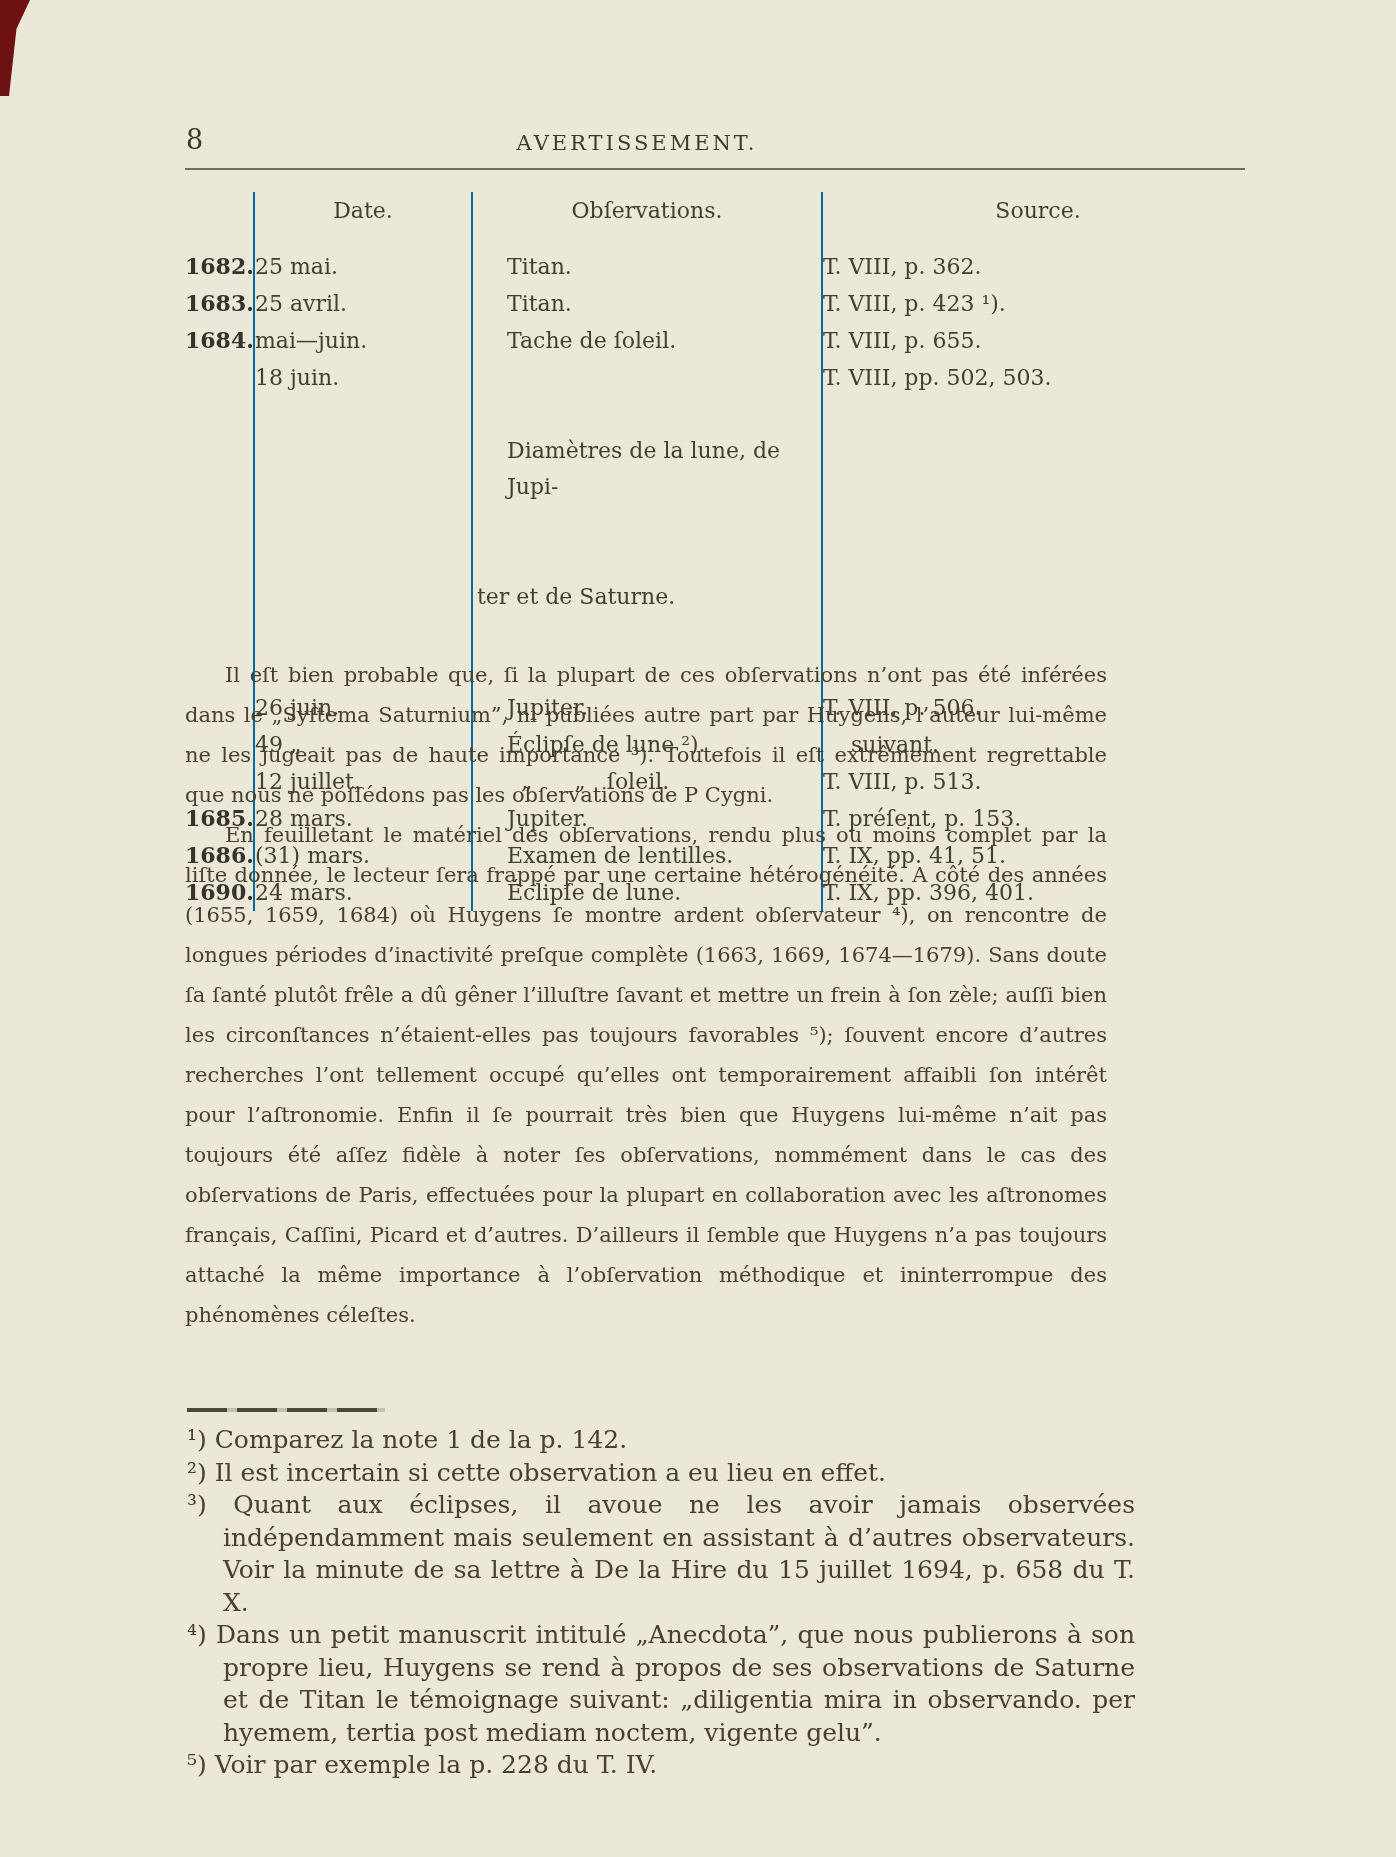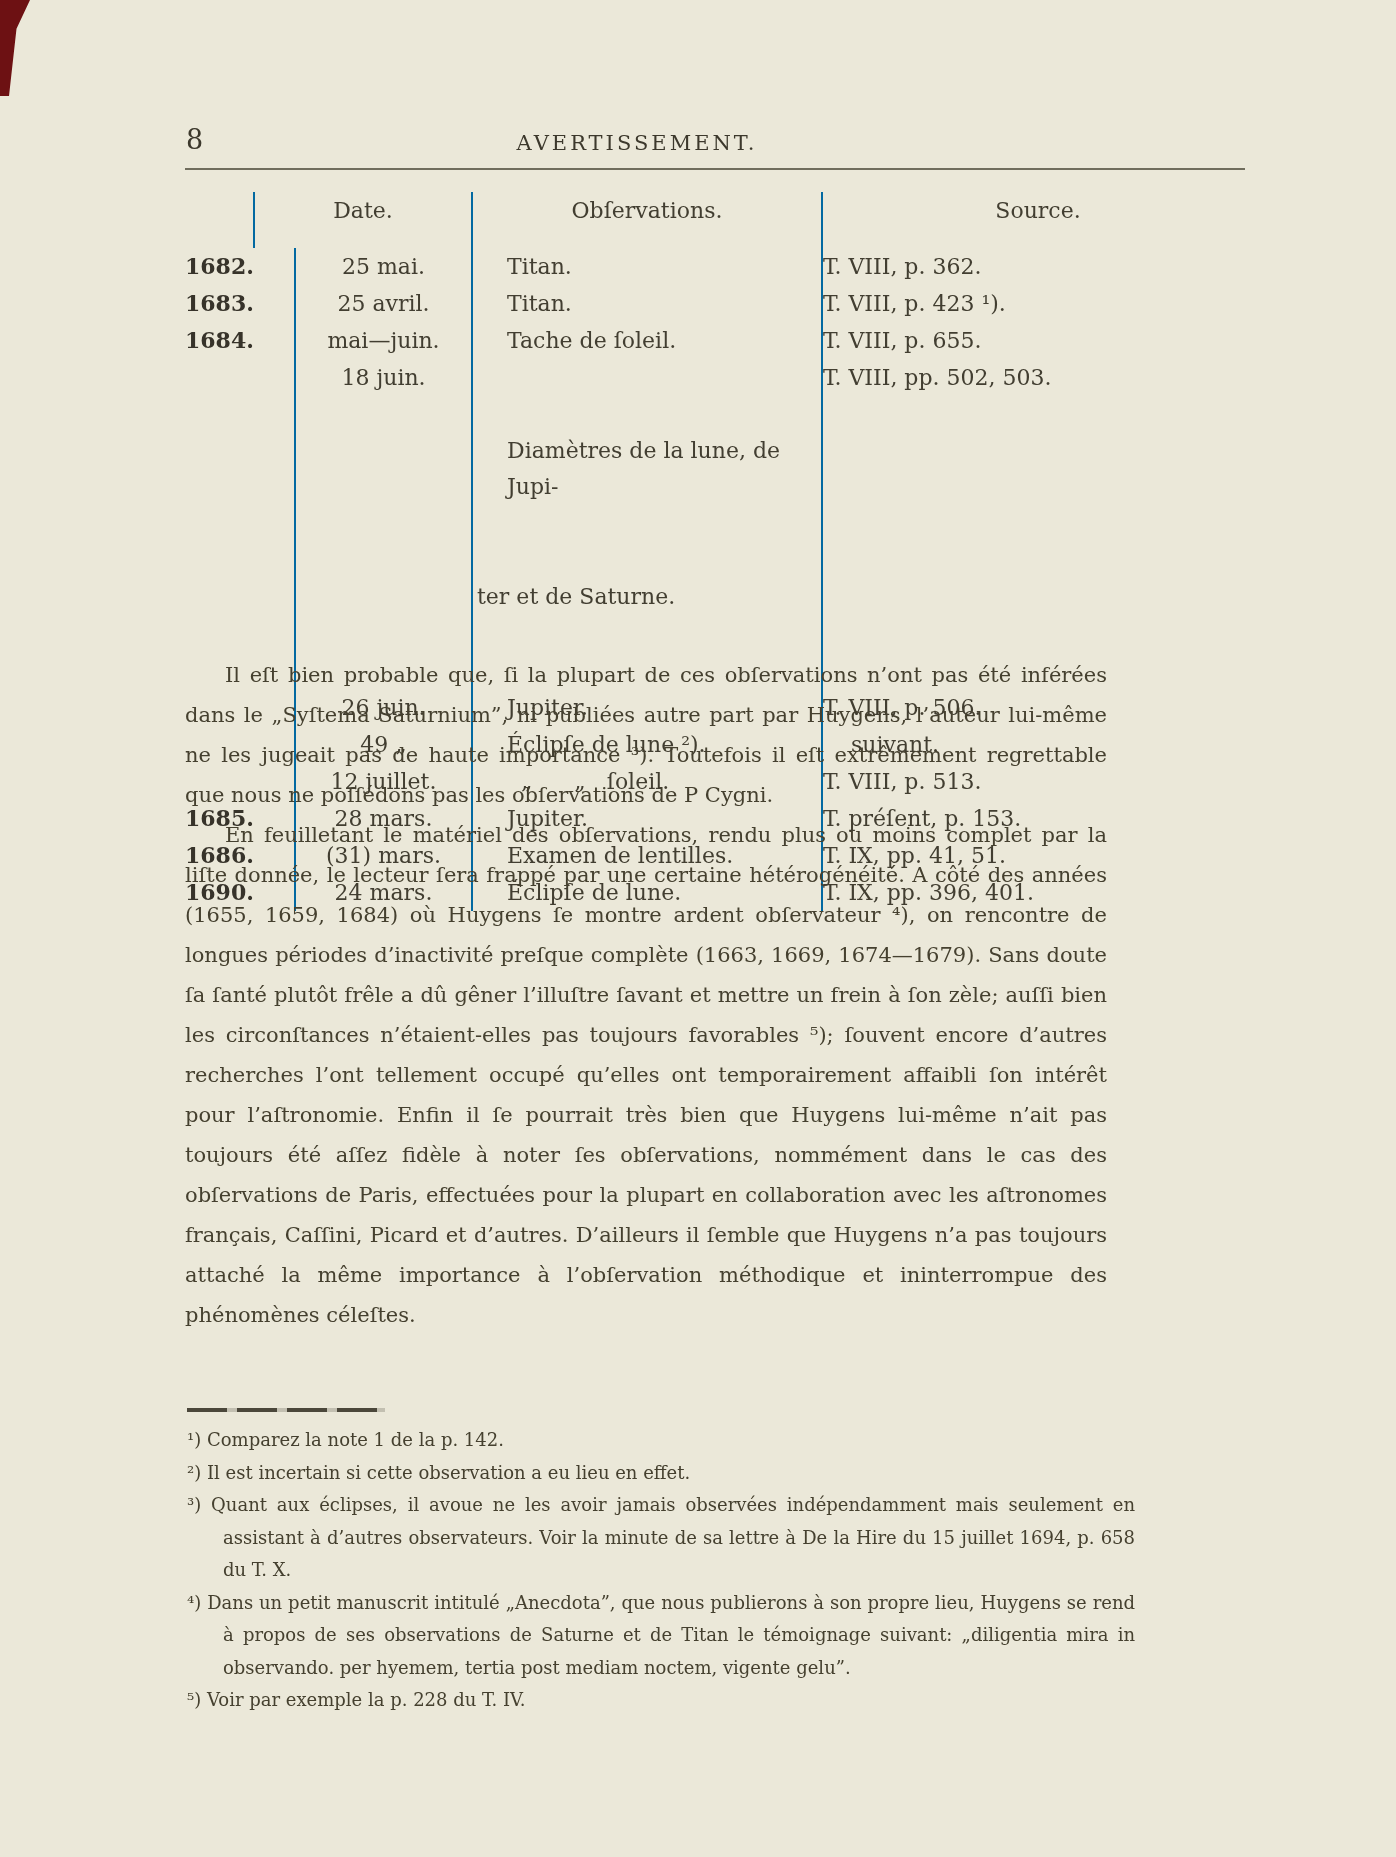--- a/index.html
+++ b/index.html
@@ -31,40 +31,40 @@
   
   .obs-table{
     position:absolute;left:185px;top:192px;width:1068px;
     display:grid;grid-template-columns:68px 218px 350px 1fr;
     font-size:22px;
   }
   .obs-table .cell{min-height:37px;line-height:37px;}
   .bL{border-left:2px solid #0369a1;}
   .th{height:56px;line-height:46px;text-align:center;font-size:22px;}
   .cell.year{text-align:right;padding-right:10px;font-weight:bold;color:#37332a;}
-  .cell.date{text-align:center;margin-left:41px;}
+  .cell.date{}
   .cell.obs{padding-left:34px;white-space:pre-wrap;}
   .cell.src{white-space:pre-wrap;}
   .obs .outdent{margin-left:-30px;display:block;line-height:36px;}
   .obs .firstline{display:block;line-height:36px;}
   .wrap-row{min-height:72px;}
   
   .bodytext{
     position:absolute;left:185px;top:655px;width:922px;
     font-size:21px;line-height:40px;text-align:justify;color:#45402f;
   }
   .bodytext p{margin:0;text-indent:40px;}
   
   .fn-rule{
     position:absolute;left:187px;top:1408px;width:198px;height:4px;
     background:repeating-linear-gradient(90deg,#4b473a 0 40px,rgba(75,71,58,.25) 40px 50px);
   }
   .footnotes{
     position:absolute;left:187px;top:1424px;width:948px;
-    font-size:18px;line-height:32.5px;text-align:justify;color:#45402f;
+    font-size:25px;line-height:32.5px;text-align:justify;color:#45402f;
   }
   .footnotes .fn{margin:0;padding-left:36px;text-indent:-36px;}
 </style>
 </head>
 <body>
 
 <div class="page">
 
   <div class="corner-mark" style="background: rgb(109, 17, 19);"></div>
 

